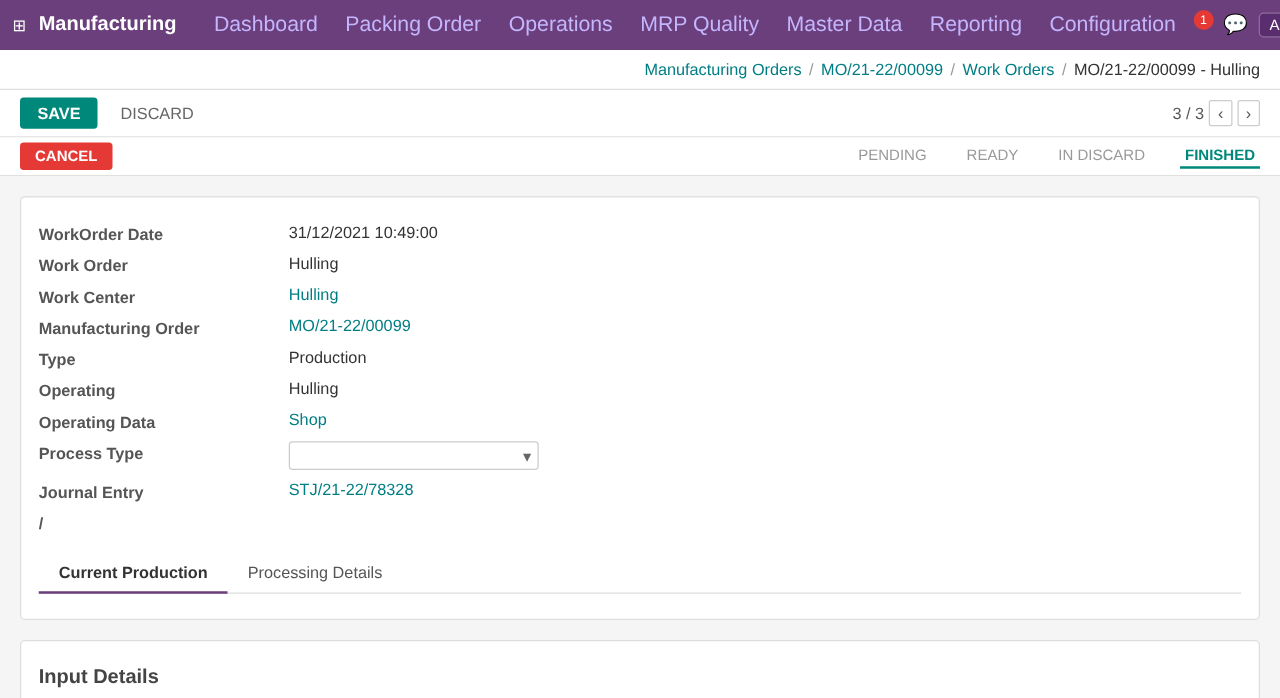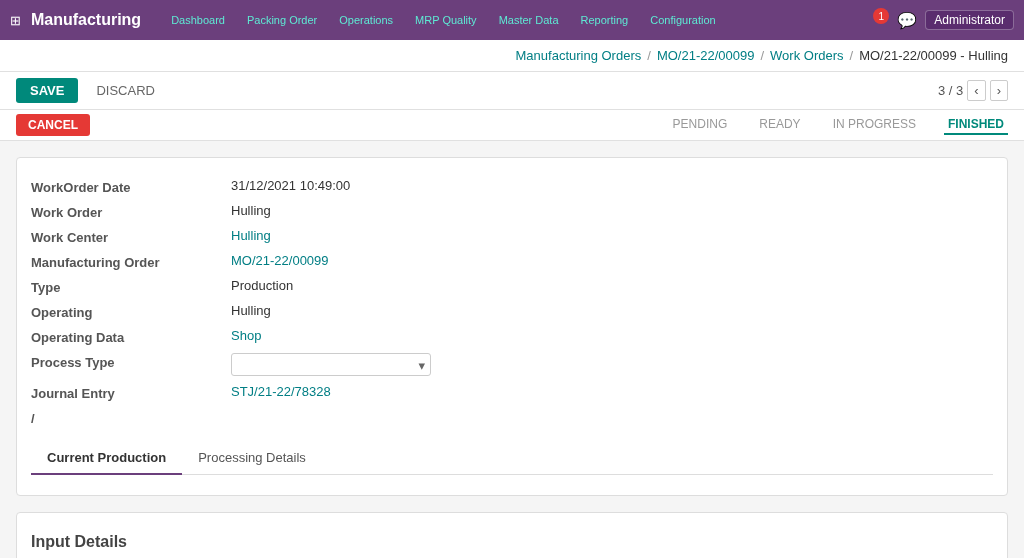--- a/index.html
+++ b/index.html
@@ -12,25 +12,25 @@
       display: flex;
       align-items: center;
       height: 40px;
       padding: 0 10px;
       gap: 4px;
     }
     .top-nav .app-grid { margin-right: 6px; cursor: pointer; }
     .top-nav .app-title { font-size: 16px; font-weight: 600; margin-right: 16px; }
     .top-nav .nav-items { display: flex; gap: 2px; flex: 1; }
     .top-nav .nav-item {
-      color: #5eead4;
+      color: #c4b5fd;
       text-decoration: none;
       padding: 4px 10px;
       border-radius: 4px;
-      font-size: 11px;
+      font-size: 17px;
       cursor: pointer;
       white-space: nowrap;
     }
     .top-nav .nav-right { display: flex; align-items: center; gap: 8px; margin-left: auto; }
     .top-nav .nav-icon { color: white; cursor: pointer; font-size: 16px; }
     .top-nav .user-badge {
       background: #5a2d6e;
       border: 1px solid rgba(255,255,255,0.3);
       border-radius: 4px;
       padding: 2px 8px;
@@ -275,21 +275,21 @@
     <button class="pag-btn">‹</button>
     <button class="pag-btn">›</button>
   </div>
 </div>
 
 <div class="status-bar">
   <button class="btn-cancel">CANCEL</button>
   <div class="status-steps">
     <span class="status-step">PENDING</span>
     <span class="status-step">READY</span>
-    <span class="status-step">IN PROGRESS</span>
+    <span class="status-step">IN DISCARD</span>
     <span class="status-step active">FINISHED</span>
   </div>
 </div>
 
 <div class="main-content">
 
   <div class="form-card">
 
     <div class="form-row">
       <span class="form-label">WorkOrder Date</span>

